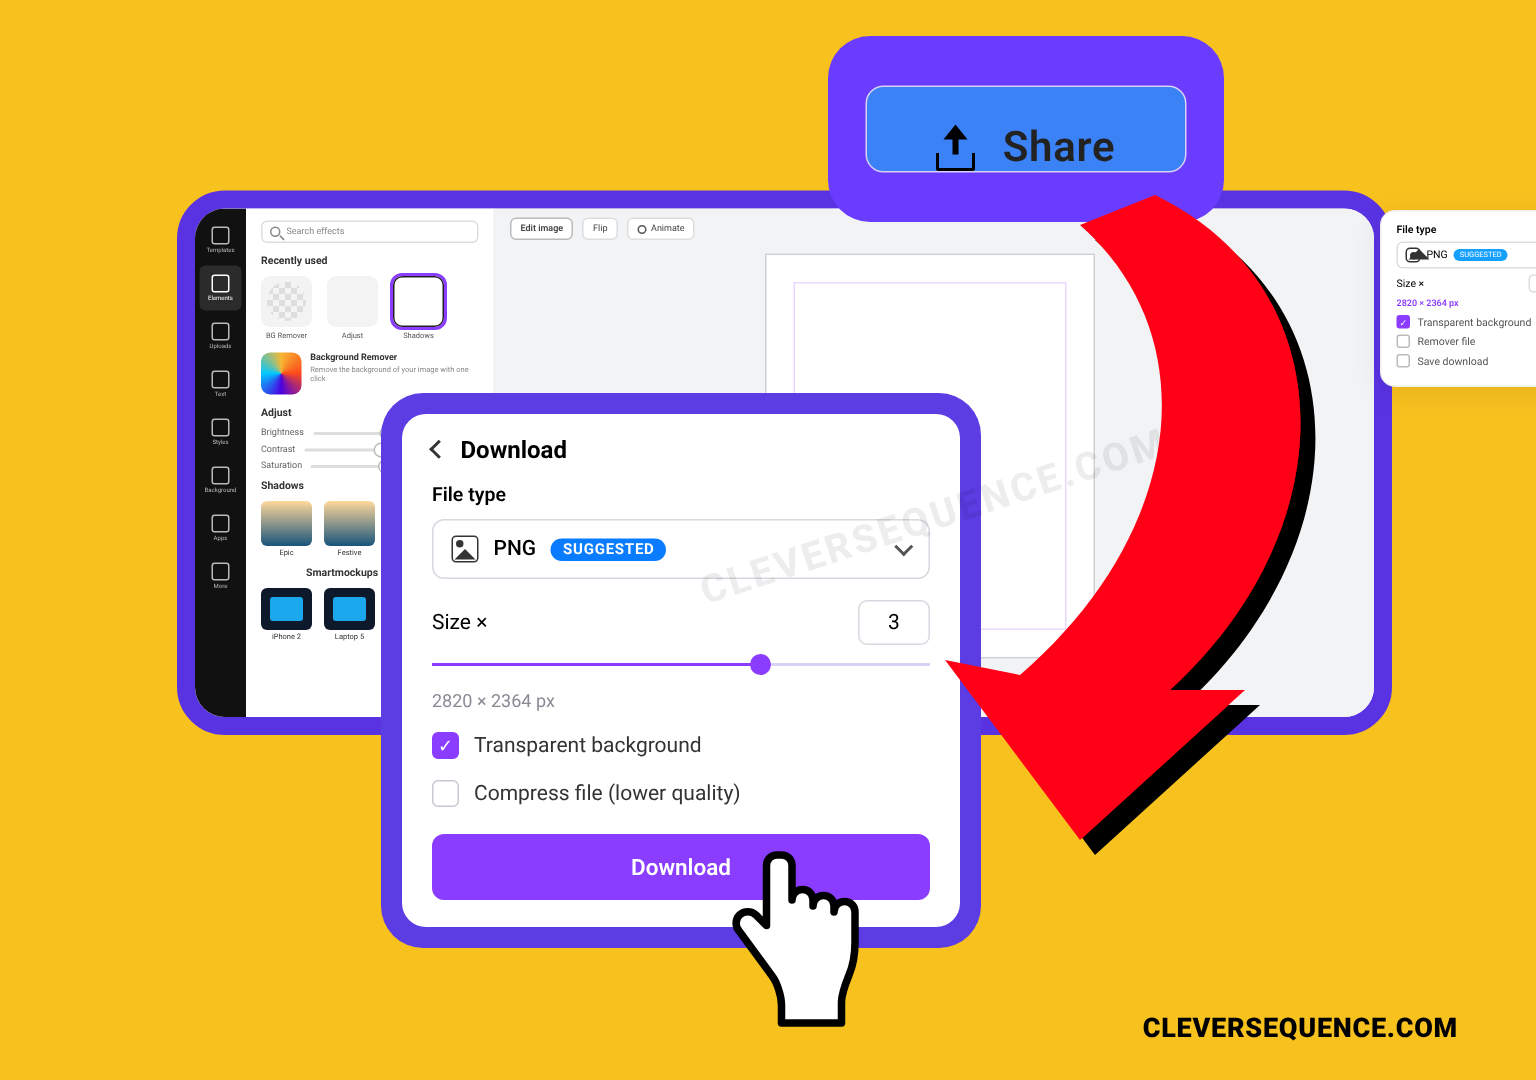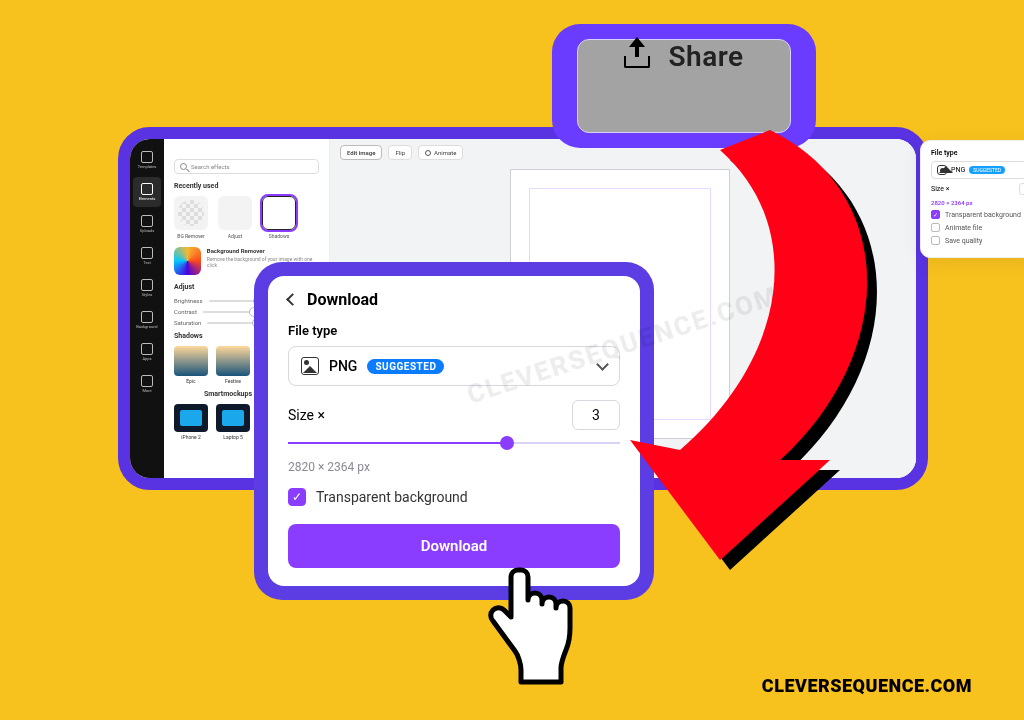--- a/index.html
+++ b/index.html
@@ -6,21 +6,21 @@
   body { width: 1024px; height: 720px; background: #f7c11e; position: relative; overflow: hidden; }
 
   
   .editor-frame { position: absolute; left: 118px; top: 127px; width: 810px; height: 363px; background: #fff; border-radius: 32px; border: 12px solid #5933e2; overflow: hidden; }
   .editor-inner { display: flex; height: 100%; }
   .nav-rail { width: 34px; background: #111; display: flex; flex-direction: column; align-items: center; padding-top: 6px; gap: 2px; }
   .rail-item { width: 28px; height: 30px; border-radius: 4px; display: flex; flex-direction: column; align-items: center; justify-content: center; font-size: 4px; color: #bbb; gap: 1px; }
   .rail-item.active { background: #2b2b2b; color: #fff; }
   .rail-glyph { width: 12px; height: 12px; border: 1px solid currentColor; border-radius: 2px; }
 
-  .effects-panel { width: 166px; background: #fff; border-right: 1px solid #eee; padding: 20px 10px; font-size: 7px; color: #333; }
+  .effects-panel { width: 166px; background: #fff; border-right: 1px solid #eee; padding: 8px 10px; font-size: 7px; color: #333; }
   .search-row { display: flex; align-items: center; gap: 4px; border: 1px solid #ddd; border-radius: 4px; padding: 3px 5px; margin-bottom: 8px; font-size: 6px; color: #888; }
   .mag { width: 7px; height: 7px; border: 1px solid #888; border-radius: 50%; position: relative; }
   .mag::after { content: ""; position: absolute; width: 4px; height: 1px; background: #888; transform: rotate(45deg); left: 5px; top: 6px; }
   .sec-title { font-weight: 700; font-size: 7px; margin: 2px 0 6px; }
   .thumb-row { display: flex; gap: 10px; margin-bottom: 8px; }
   .thumb { display: flex; flex-direction: column; align-items: center; gap: 3px; font-size: 5px; color: #555; }
   .thumb .box { width: 34px; height: 34px; border-radius: 6px; background: #f3f3f3; position: relative; }
   .thumb.sel .box { outline: 2px solid #8b3dff; background: #fff; border: 1px solid #222; }
   .checker { background-image:
       linear-gradient(45deg,#ddd 25%,transparent 25%),
@@ -54,21 +54,21 @@
   .right-mini { position: absolute; right: -24px; top: 140px; width: 128px; background: #fff; border-radius: 10px; border: 1px solid #eee; box-shadow: 0 4px 20px rgba(0,0,0,.08); padding: 8px 10px; font-size: 7px; }
   .rm-select { border:1px solid #ddd; border-radius:4px; padding:3px 5px; display:flex; align-items:center; gap:4px; margin:4px 0; }
   .sug-pill { background:#15a0ff; color:#fff; border-radius:6px; font-size:5px; padding:1px 4px; }
   .rm-dims { color:#8b3dff; font-weight:600; font-size:6px; }
   .chk-line { display:flex; gap:5px; align-items:center; color:#555; margin:4px 0; }
   .chk-sm { width:9px; height:9px; border:1px solid #bbb; border-radius:2px; }
   .chk-sm.on { background:#8b3dff; border-color:#8b3dff; display:flex; align-items:center; justify-content:center; color:#fff; font-size:6px; }
 
   
   .share-badge { position: absolute; left: 552px; top: 24px; width: 264px; height: 124px; background: #6a3cff; border-radius: 28px; display: flex; align-items: center; justify-content: center; z-index: 6; }
-  .share-inner { background: #a3a3a3; width: 214px; height: 94px; border-radius: 12px; display: flex; align-items: flex-start; justify-content: center; gap: 18px; border: 1px solid #d9d0f7; }
+  .share-inner { background: #3b82f6; width: 214px; height: 58px; border-radius: 12px; display: flex; align-items: flex-end; justify-content: center; gap: 18px; border: 1px solid #d9d0f7; }
   .upload-ic { width: 26px; height: 28px; position: relative; }
   .upload-ic .tray { position: absolute; width: 26px; height: 12px; border: 2.5px solid #000; border-top: none; bottom: 0; border-radius: 0 0 2px 2px; }
   .upload-ic .arrow { position: absolute; left: 11px; top: 1px; width: 4px; height: 16px; background: #000; }
   .upload-ic .head { position: absolute; left: 5px; top: -3px; width: 0; height: 0; border-left: 8px solid transparent; border-right: 8px solid transparent; border-bottom: 10px solid #000; }
   .share-text { font-size: 28px; font-weight: 600; color: #222; letter-spacing: .5px; }
 
   
   .dl-frame { position: absolute; left: 254px; top: 262px; width: 400px; background: #5b3de3; border-radius: 28px; padding: 14px; z-index: 4; }
   .dl-card { background: #fff; border-radius: 16px; padding: 14px 20px 18px; }
   .dl-head { display: flex; align-items: center; gap: 10px; font-size: 16px; font-weight: 700; margin-bottom: 14px; }
@@ -248,25 +248,25 @@
       <span class="spacer"></span>
     <span style="border:1px solid #ddd;border-radius:3px;padding:1px 6px">2</span>
   </div>
   <div class="rm-dims" style="margin-top:4px">2820 × 2364 px</div>
   <div class="chk-line">
       <span class="chk-sm on">✓</span>
       <span>Transparent background</span>
     </div>
   <div class="chk-line">
       <span class="chk-sm"></span>
-      <span>Animate file</span>
+      <span>Remover file</span>
     </div>
   <div class="chk-line">
       <span class="chk-sm"></span>
-      <span>Save quality</span>
+      <span>Save download</span>
     </div>
 </div>
 
 <div class="share-badge">
   <div class="share-inner">
     <div class="upload-ic">
       <div class="head"></div>
         <div class="arrow"></div>
         <div class="tray"></div>
     </div>
@@ -294,20 +294,24 @@
     </div>
     <div class="size-track">
         <div class="bar"></div>
         <div class="fill"></div>
         <div class="knob"></div>
       </div>
     <div class="dims">2820 × 2364 px</div>
     <div class="check-row">
       <span class="chk on"></span>
       <span>Transparent background</span>
+    </div>
+    <div class="check-row">
+      <span class="chk"></span>
+      <span>Compress file (lower quality)</span>
     </div>
     <button class="dl-btn">Download</button>
   </div>
 </div>
 
 <div class="wm">CLEVERSEQUENCE.COM</div>
 
 <div class="big-arrow-wrap">
   <svg width="330" height="450" viewBox="0 0 330 450">
     <defs>

